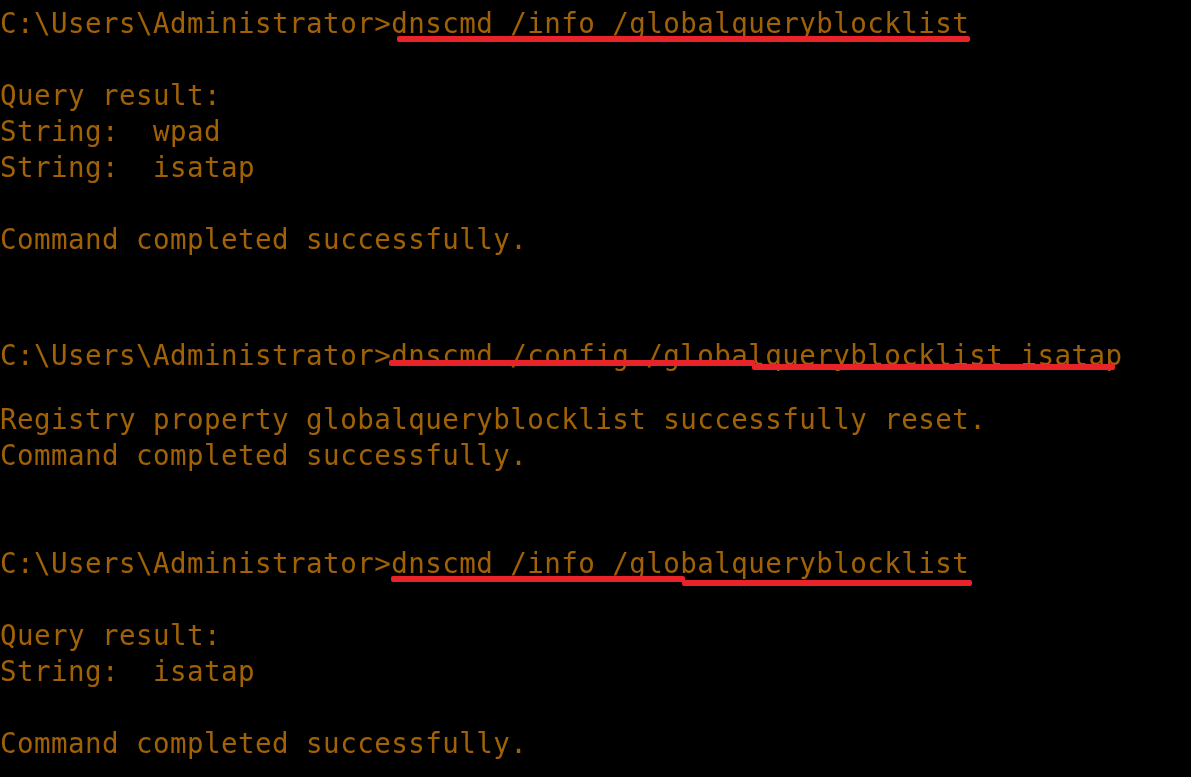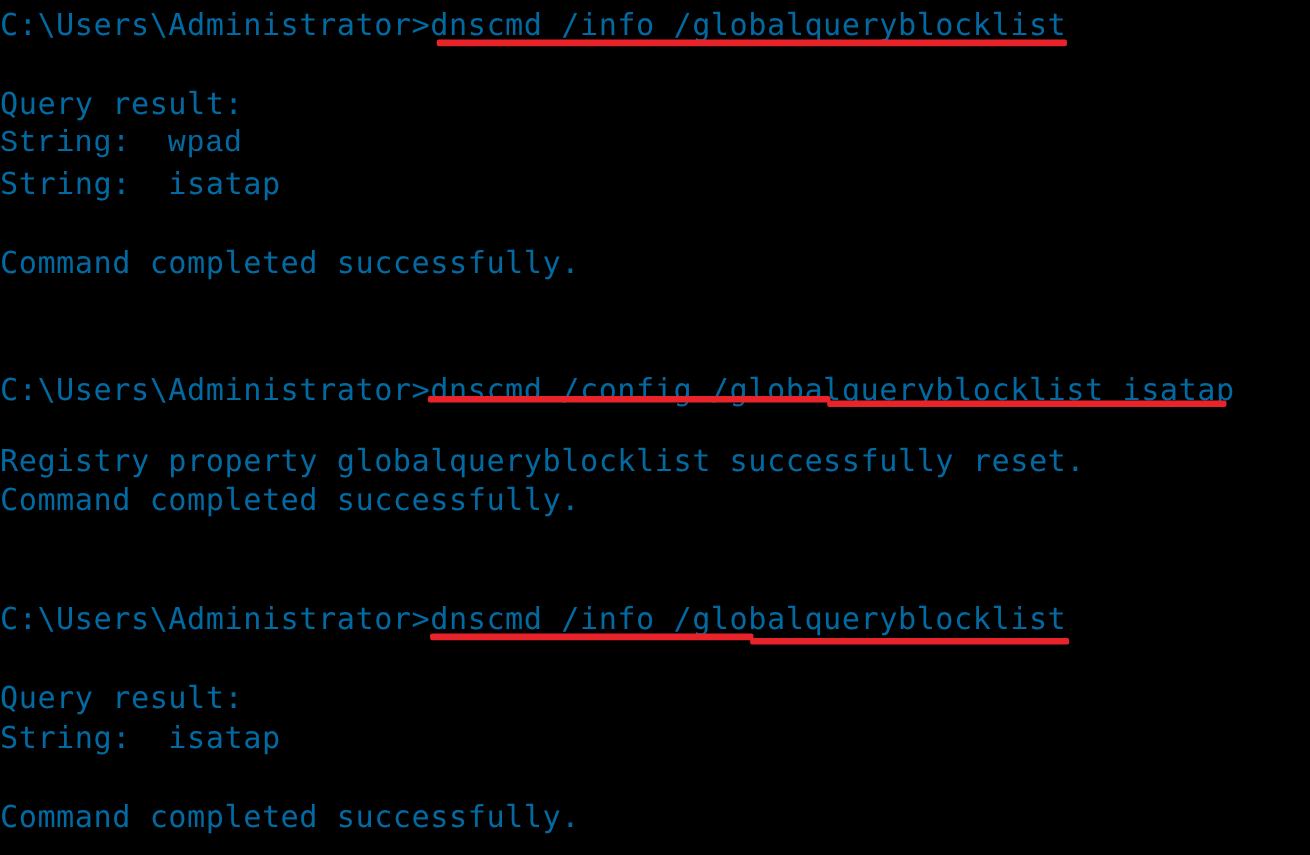--- a/index.html
+++ b/index.html
@@ -19,38 +19,38 @@
     letter-spacing: 0.45px;
     color: #cdcdcd;
     -webkit-font-smoothing: antialiased;
   }
   .console-line {
     position: absolute;
     left: 0;
     white-space: pre;
     height: 36px;
     line-height: 36px;
-    color: #0369a1;
+    color: #a16207;
   }
   .annotation-underline {
     position: absolute;
     background: #e8232a;
     border-radius: 2px;
     pointer-events: none;
   }
 </style>
 </head>
 <body>
 
 <div id="terminal">
   <div id="console-output">
       <div class="console-line" style="top: 5px;">C:\Users\Administrator&gt;dnscmd /info /globalqueryblocklist</div>
       <div class="console-line" style="top: 41px;"></div>
       <div class="console-line" style="top: 77px;">Query result:</div>
-      <div class="console-line" style="top: 113px; font-family: Liberation Mono, monospace;">String:  wpad</div>
+      <div class="console-line" style="top: 113px;">String:  wpad</div>
       <div class="console-line" style="top: 149px;">String:  isatap</div>
       <div class="console-line" style="top: 185px;"></div>
       <div class="console-line" style="top: 221px;">Command completed successfully.</div>
       <div class="console-line" style="top: 257px;"></div>
       <div class="console-line" style="top: 293px;"></div>
       <div class="console-line" style="top: 337px;">C:\Users\Administrator&gt;dnscmd /config /globalqueryblocklist isatap</div>
       <div class="console-line" style="top: 365px;"></div>
       <div class="console-line" style="top: 401px; text-align: center;">Registry property globalqueryblocklist successfully reset.</div>
       <div class="console-line" style="top: 437px;">Command completed successfully.</div>
       <div class="console-line" style="top: 473px;"></div>

